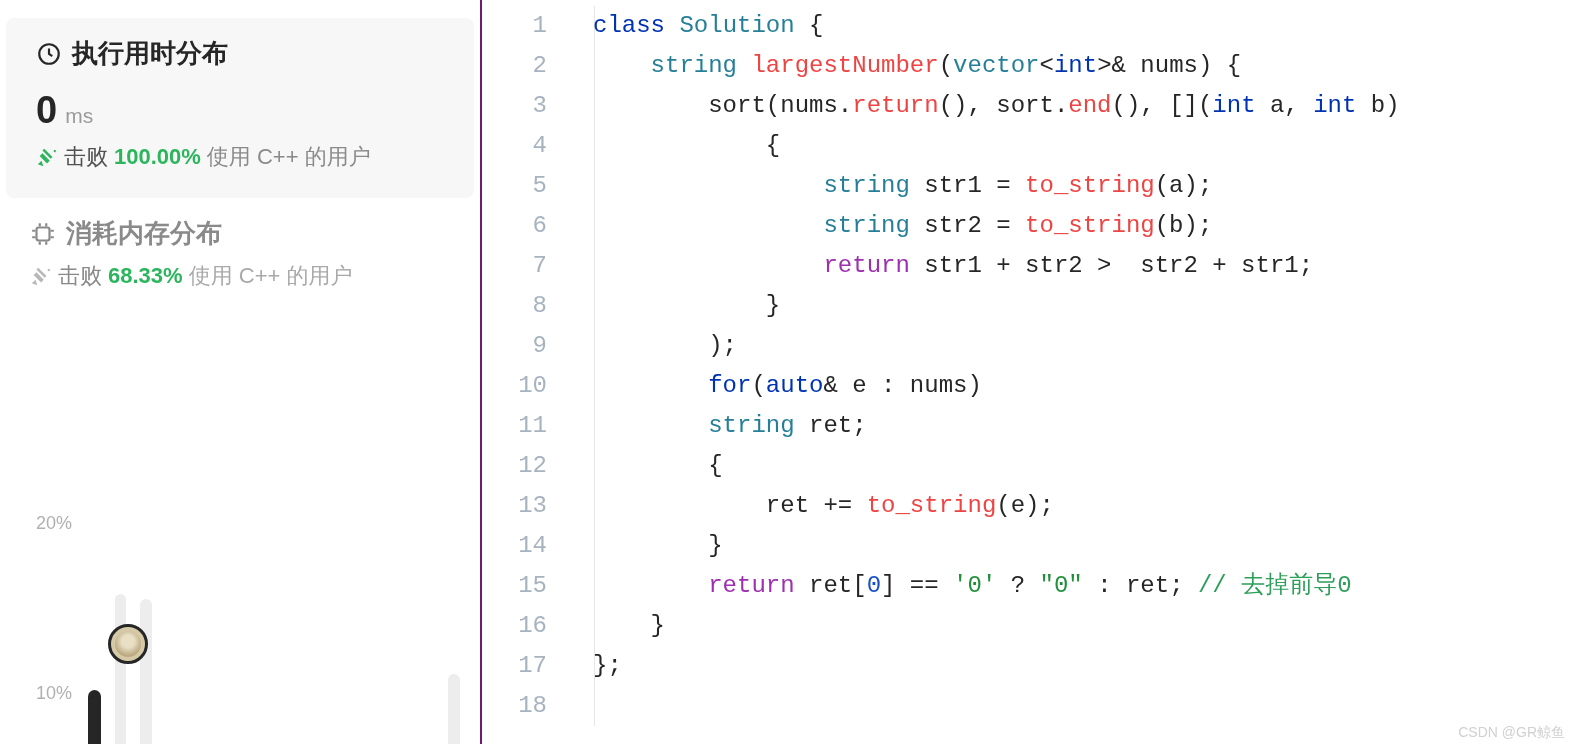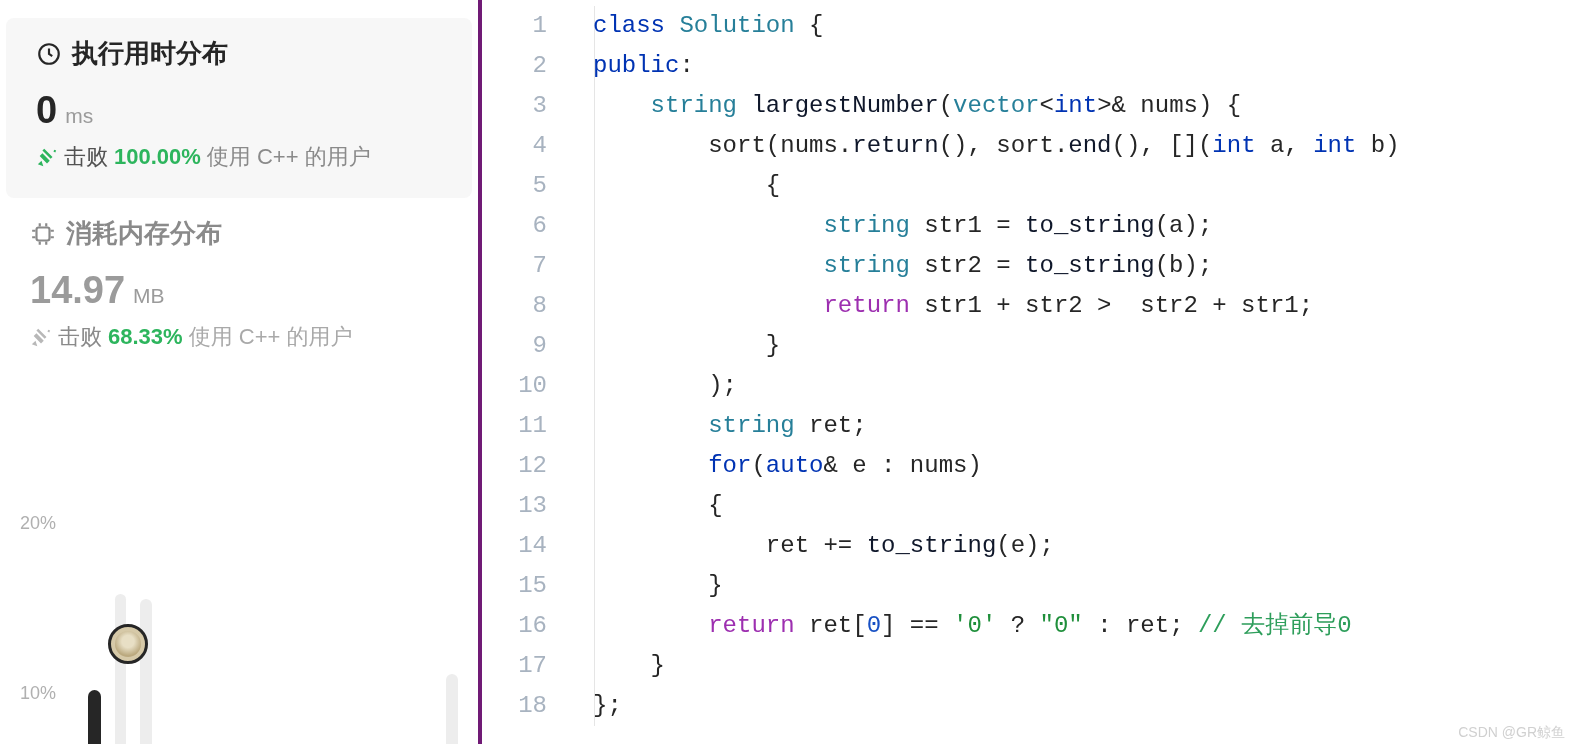--- a/index.html
+++ b/index.html
@@ -1,18 +1,18 @@
 <!DOCTYPE html>
 <html><head>
 <meta charset="utf-8">
 <style>
   * { margin: 0; padding: 0; box-sizing: border-box; }
   html, body { width: 1575px; height: 744px; font-family: "Microsoft YaHei", Arial, sans-serif; background: #fff; overflow: hidden; }
   .layout { display: flex; width: 100%; height: 100%; }
-  .left-panel { width: 482px; padding: 18px 0 0 0; border-right: 4px solid #701a75; position: relative; }
+  .left-panel { width: 482px; padding: 18px 0 0 0; border-right: 2px solid #701a75; position: relative; }
   .right-panel { flex: 1; background: #fff; position: relative; }
 
   
   .stat-card { padding: 18px 26px 26px 30px; }
   .stat-card.active { background: #f7f7f7; border-radius: 8px; margin: 0 6px 0 6px; }
   .stat-title { display: flex; align-items: center; gap: 10px; font-size: 26px; font-weight: 600; color: #262626; }
   .stat-title .icon { width: 26px; height: 26px; color: #262626; }
   .stat-card:not(.active) .stat-title, .stat-card:not(.active) .stat-title .icon { color: #8a8a8a; }
   .stat-value { margin-top: 18px; display: flex; align-items: baseline; gap: 8px; }
   .stat-num { font-size: 38px; font-weight: 700; color: #262626; }
@@ -21,37 +21,37 @@
   .beat-row { margin-top: 10px; display: flex; align-items: center; gap: 6px; font-size: 22px; color: #8a8a8a; }
   .clap-icon { width: 22px; height: 22px; }
   .beat-label { color: #8a8a8a; }
   .stat-card.active .beat-label { color: #525252; }
   .beat-pct { color: #2db55d; font-weight: 600; }
   .beat-rest { color: #a9a9a9; }
   .stat-card.active .beat-rest { color: #8a8a8a; }
 
   
   .chart-area { position: absolute; left: 20px; right: 20px; bottom: 0; height: 230px; }
-  .ytick { position: absolute; left: 0; font-size: 18px; color: #b0b0b0; transform: translateY(-50%); }
+  .ytick { position: absolute; left: 16px; font-size: 18px; color: #b0b0b0; transform: translateY(-50%); }
   .bars { position: absolute; left: 68px; right: 0; bottom: 0; height: 220px; display: flex; align-items: flex-end; gap: 14px; }
   .bar { width: 20px; background: #ededed; border-radius: 10px 10px 0 0; }
   .bar.main { background: #262626; width: 22px; }
   .avatar-wrap { position: absolute; left: 88px; bottom: 80px; width: 40px; height: 40px; border-radius: 50%; background: #d6c9a8; border: 3px solid #262626; overflow: hidden; }
   .avatar-wrap::after { content:""; position:absolute; inset:4px; border-radius:50%; background: radial-gradient(circle at 50% 40%, #e8dfc5 30%, #bba97f 70%); }
 
   
   .editor { display: flex; font-family: Consolas, "Courier New", monospace; font-size: 24px; line-height: 40px; padding-top: 6px; }
   .gutter { width: 95px; text-align: right; color: #a8b3c0; padding-right: 30px; user-select: none; }
   .gutter div { height: 40px; }
   .code-col { flex: 1; position: relative; margin-left: 16px; }
   .code-line { height: 40px; white-space: pre; color: #262626; position: relative; }
   .tk-kw   { color: #0033b3; }
   .tk-type { color: #267f99; }
   .tk-typename { color: #267f99; }
-  .tk-func { color: #0f172a; }
+  .tk-func { color: #ef4444; }
   .tk-num  { color: #1750c4; }
   .tk-str  { color: #1f8f3b; }
   .tk-cmt  { color: #2e9e5b; }
   .tk-public { color: #0033b3; }
   .tk-ret  { color: #9d2fb0; }
 
   
   .guide { position: absolute; top: 0; bottom: 0; width: 1px; background: #e5e5e5; }
 
   
@@ -85,24 +85,20 @@
       </div>
     </div>
 
     <div class="stat-card">
       <div class="stat-title">
         <svg class="icon" viewBox="0 0 24 24" fill="none" stroke="currentColor" stroke-width="2">
             <rect x="6" y="6" width="12" height="12" rx="2"></rect>
             <path d="M9 2v3M15 2v3M9 19v3M15 19v3M2 9h3M2 15h3M19 9h3M19 15h3"></path>
           </svg>
         <span>消耗内存分布</span>
-      </div>
-      <div class="stat-value">
-        <span class="stat-num">14.97</span>
-        <span class="stat-unit">MB</span>
       </div>
       <div class="beat-row">
         <svg class="clap-icon" viewBox="0 0 24 24">
             <path fill="#b8b8b8" d="M4 11l3-3 8 8-3 3-8-8zm3-6l2-2 9 9-2 2-9-9zm12 1l1-2 2 1-1 2-2-1zM2 20l6 2-2-6-4 4z"></path>
           </svg>
         <span class="beat-label">击败</span>
         <span class="beat-pct">68.33%</span>
         <span class="beat-rest">使用 C++ 的用户</span>
       </div>
     </div>
@@ -149,31 +145,30 @@
           <div>13</div>
           <div>14</div>
           <div>15</div>
           <div>16</div>
           <div>17</div>
           <div>18</div>
         </div>
       <div class="code-col" id="codecol">
         <div class="guide" style="left: 1px;"></div>
       <div class="code-line"><span class="tk-kw">class </span><span class="tk-typename">Solution</span><span> {</span></div>
-          <div class="code-line"><span class="tk-public">public</span><span>:</span></div>
           <div class="code-line"><span>    </span><span class="tk-type">string</span><span> </span><span class="tk-func">largestNumber</span><span>(</span><span class="tk-type">vector</span><span>&lt;</span><span class="tk-kw">int</span><span>&gt;&amp; nums) {</span></div>
           <div class="code-line"><span>        sort(nums.</span><span class="tk-func">return</span><span>(), sort.</span><span class="tk-func">end</span><span>(), [](</span><span class="tk-kw">int</span><span> a, </span><span class="tk-kw">int</span><span> b)</span></div>
           <div class="code-line"><span>            {</span></div>
           <div class="code-line"><span>                </span><span class="tk-type">string</span><span> str1 = </span><span class="tk-func">to_string</span><span>(a);</span></div>
           <div class="code-line"><span>                </span><span class="tk-type">string</span><span> str2 = </span><span class="tk-func">to_string</span><span>(b);</span></div>
           <div class="code-line"><span>                </span><span class="tk-ret">return</span><span> str1 + str2 &gt;  str2 + str1;</span></div>
           <div class="code-line"><span>            }</span></div>
           <div class="code-line"><span>        );</span></div>
+          <div class="code-line"><span>        </span><span class="tk-kw">for</span><span>(</span><span class="tk-kw">auto</span><span>&amp; e : nums)</span></div>
           <div class="code-line"><span>        </span><span class="tk-type">string</span><span> ret;</span></div>
-          <div class="code-line"><span>        </span><span class="tk-kw">for</span><span>(</span><span class="tk-kw">auto</span><span>&amp; e : nums)</span></div>
           <div class="code-line"><span>        {</span></div>
           <div class="code-line"><span>            ret += </span><span class="tk-func">to_string</span><span>(e);</span></div>
           <div class="code-line"><span>        }</span></div>
           <div class="code-line"><span>        </span><span class="tk-ret">return</span><span> ret[</span><span class="tk-num">0</span><span>] == </span><span class="tk-str">'0'</span><span> ? </span><span class="tk-str">"0"</span><span> : ret; </span><span class="tk-cmt">// 去掉前导0</span></div>
           <div class="code-line"><span>    }</span></div>
           <div class="code-line"><span>};</span></div>
         </div>
     </div>
     <div class="watermark">CSDN @GR鲸鱼</div>
   </div>

